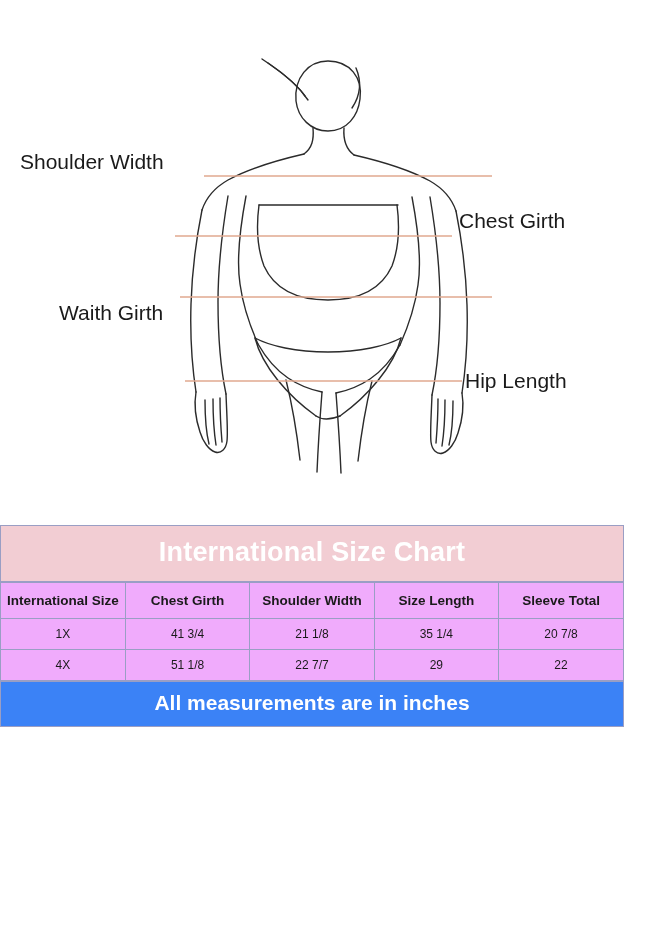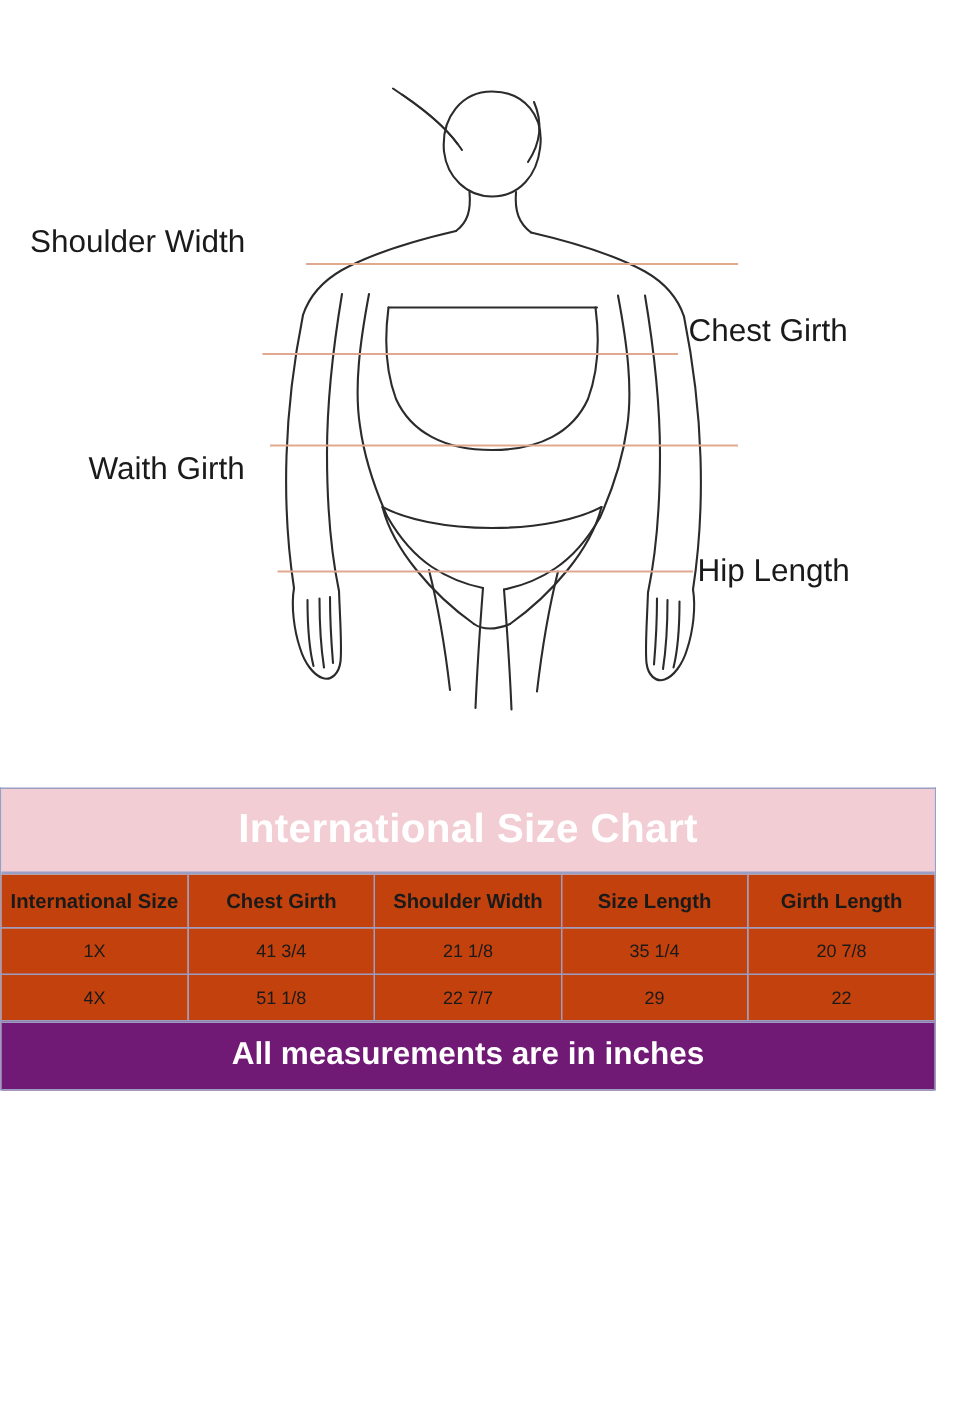--- a/index.html
+++ b/index.html
@@ -62,38 +62,38 @@
   table.size-table {
     width: 100%;
     border-collapse: collapse;
     table-layout: fixed;
   }
   table.size-table th,
   table.size-table td {
     border: 1px solid #9a9ec4;
     text-align: center;
     color: #1a1a1a;
-    background: #c2410c;
+    background: #f0abfc;
   }
   table.size-table th {
     font-size: 13.5px;
     font-weight: bold;
     padding: 10px 2px 10px 2px;
   }
   table.size-table td {
     font-size: 12px;
     padding: 8px 2px 8px 2px;
   }
   table.size-table th:first-child,
   table.size-table td:first-child { border-left: none; }
   table.size-table th:last-child,
   table.size-table td:last-child { border-right: none; }
 
   #chart-footer {
-    background: #701a75;
+    background: #3b82f6;
     color: #ffffff;
     font-size: 21px;
     font-weight: bold;
     text-align: center;
     padding: 9px 0 11px 0;
     border-top: 1px solid #9a9ec4;
     border-bottom: 1px solid #9a9ec4;
   }
 </style>
 </head>
@@ -170,21 +170,21 @@
 
   <div id="chart-title">International Size Chart</div>
 
   <table class="size-table">
     <thead>
       <tr>
         <th>International Size</th>
         <th>Chest Girth</th>
         <th>Shoulder Width</th>
         <th>Size Length</th>
-        <th>Girth Length</th>
+        <th>Sleeve Total</th>
       </tr>
     </thead>
     <tbody>
       <tr>
         <td>1X</td>
         <td>41 3/4</td>
         <td>21 1/8</td>
         <td>35 1/4</td>
         <td>20 7/8</td>
       </tr>

